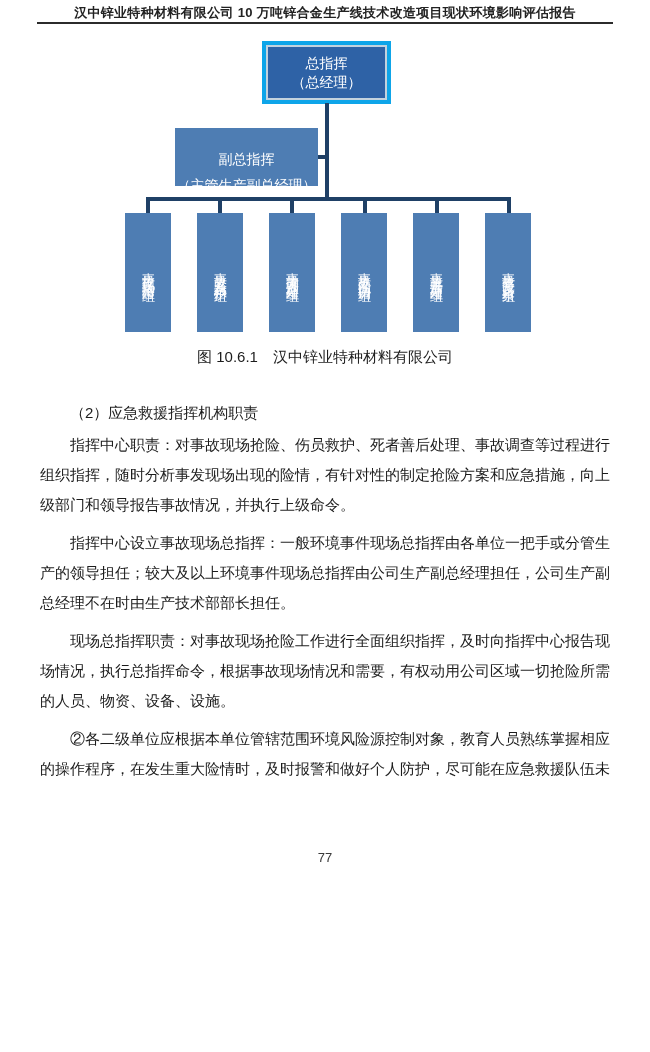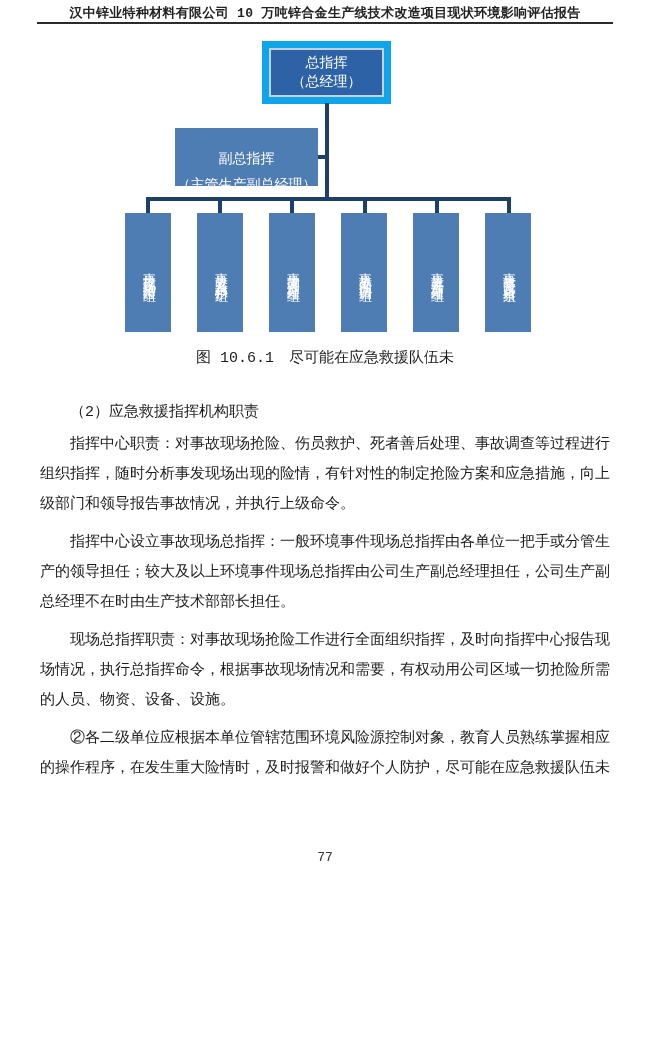--- a/index.html
+++ b/index.html
@@ -1,20 +1,20 @@
 <!DOCTYPE html>
 <html><head>
 <meta charset="utf-8">
 <style>
   html, body { margin: 0; padding: 0; background: #ffffff; }
   .page {
     position: relative;
     width: 650px; height: 878px;
     background: #ffffff;
-    font-family: Liberation Mono, monospace;
+    font-family: Liberation Sans, sans-serif;
     color: #1c1c1c;
     overflow: hidden;
   }
 
   
   .header-title {
     position: absolute; top: 4px; left: 0; width: 100%;
     text-align: center; font-size: 13px; font-weight: bold;
     letter-spacing: 0.3px; color: #222;
   }
@@ -22,21 +22,21 @@
     position: absolute; top: 22px; left: 37px; width: 576px;
     height: 0; border-top: 2px solid #2b2b2b;
   }
 
   
   .figure { position: absolute; inset: 0; }
   .obox { position: absolute; box-sizing: border-box; color: #ffffff; }
   .obox-root {
     left: 262px; top: 41px; width: 129px; height: 63px;
     background: #2E62A6;
-    border: 7px solid #0ea5e9;
+    border: 4px solid #0ea5e9;
     box-shadow: inset 0 0 0 2px #C3D2DE;
     display: flex; flex-direction: column; justify-content: center; align-items: center;
     gap: 5px; font-size: 14px; line-height: 1;
   }
   .obox-deputy {
     left: 175px; top: 128px; width: 143px; height: 58px;
     background: #4E7DB3;
     text-align: center; font-size: 14px; line-height: 26px; padding-top: 18px;
     white-space: nowrap;
   }
@@ -114,21 +114,21 @@
     <div class="cline cline-stub stub-5"></div>
 
     <div class="gbox gbox-0">事故现场抢险组</div>
     <div class="gbox gbox-1">事故紧急救护组</div>
     <div class="gbox gbox-2">事故调查处理组</div>
     <div class="gbox gbox-3">事故外围协调组</div>
     <div class="gbox gbox-4">事故善后处理组</div>
     <div class="gbox gbox-5">事故整改督察组</div>
   </div>
 
-  <div class="figure-caption">图 10.6.1　尽可能在应急救援队伍未</div>
+  <div class="figure-caption">图 10.6.1　汉中锌业特种材料有限公司</div>
 
   <div class="doc-body">
     <p class="sub">（2）应急救援指挥机构职责</p>
     <p class="para">指挥中心职责：对事故现场抢险、伤员救护、死者善后处理、事故调查等过程进行组织指挥，随时分析事发现场出现的险情，有针对性的制定抢险方案和应急措施，向上级部门和领导报告事故情况，并执行上级命令。</p>
     <p class="para">指挥中心设立事故现场总指挥：一般环境事件现场总指挥由各单位一把手或分管生产的领导担任；较大及以上环境事件现场总指挥由公司生产副总经理担任，公司生产副总经理不在时由生产技术部部长担任。</p>
     <p class="para">现场总指挥职责：对事故现场抢险工作进行全面组织指挥，及时向指挥中心报告现场情况，执行总指挥命令，根据事故现场情况和需要，有权动用公司区域一切抢险所需的人员、物资、设备、设施。</p>
     <p class="para">②各二级单位应根据本单位管辖范围环境风险源控制对象，教育人员熟练掌握相应的操作程序，在发生重大险情时，及时报警和做好个人防护，尽可能在应急救援队伍未</p>
   </div>
 
   <div class="pagenum">77</div>

